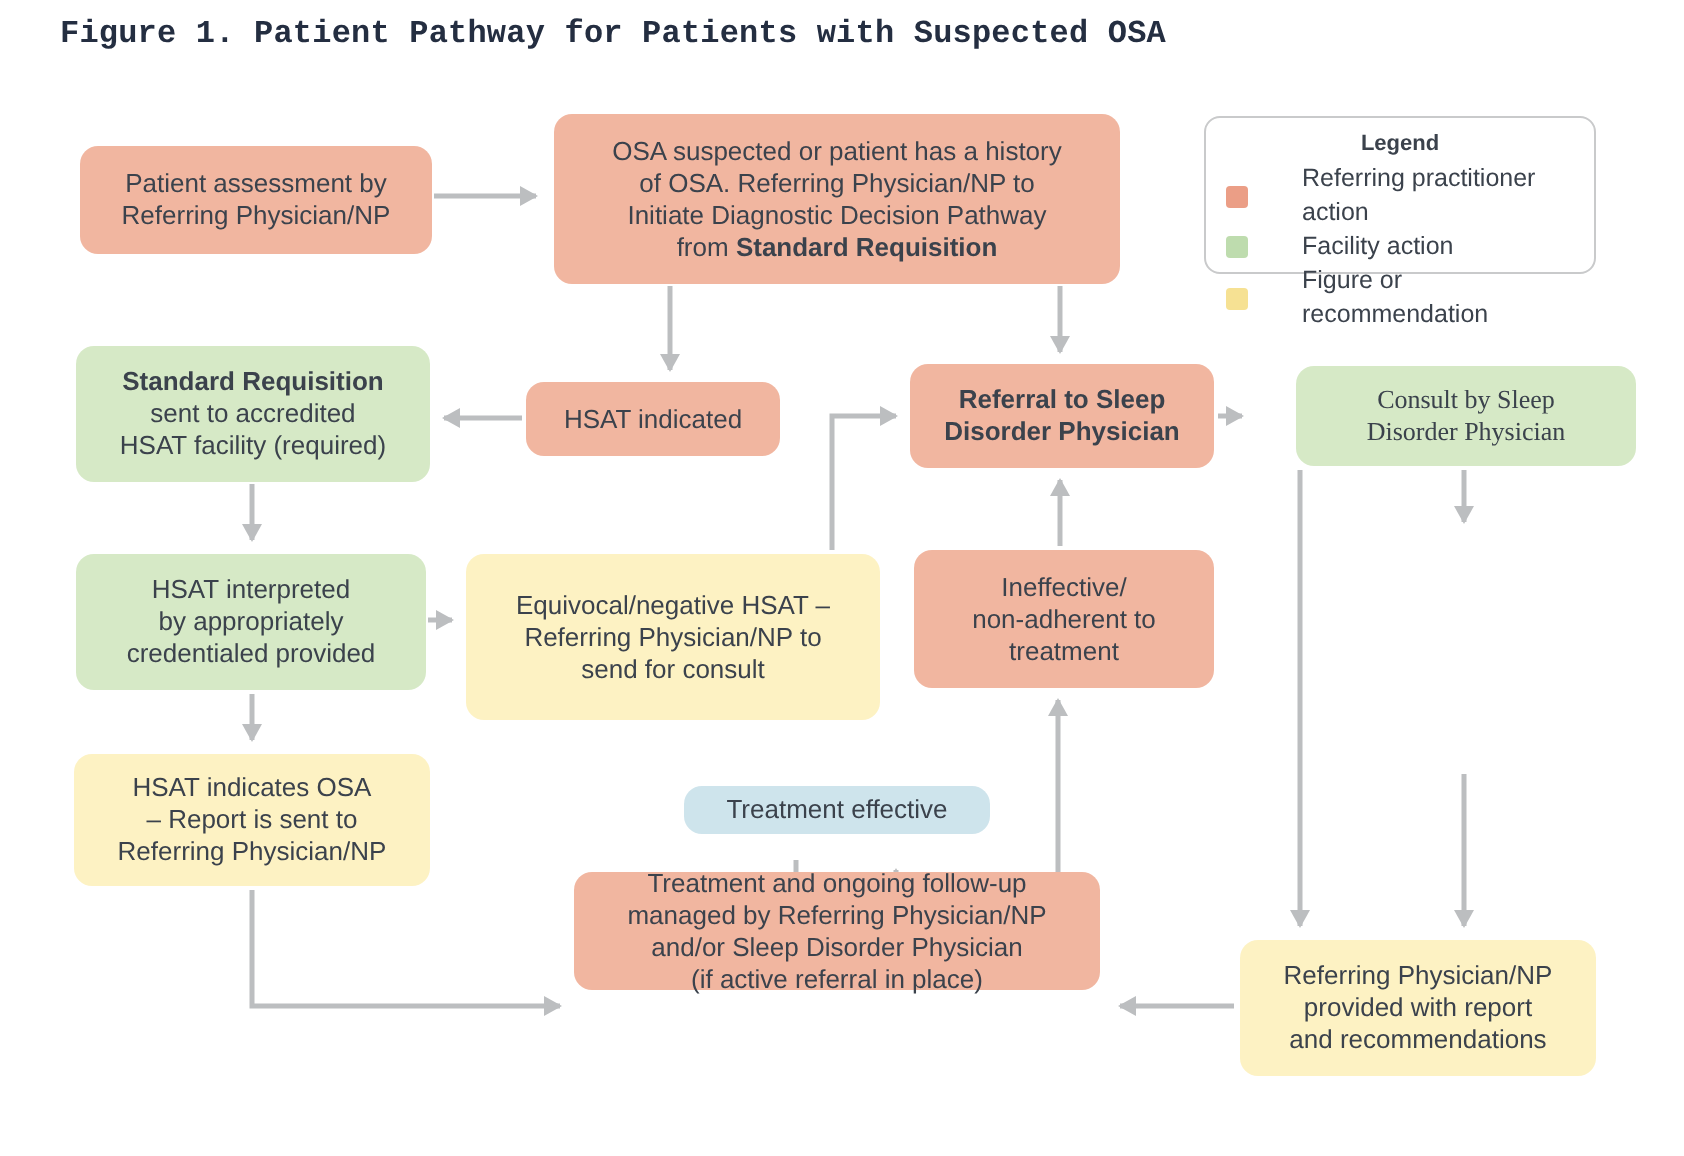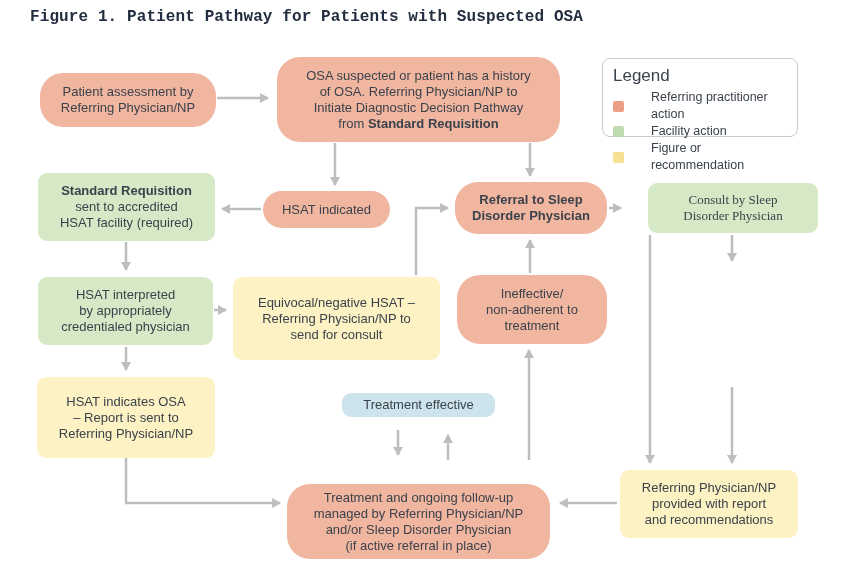--- a/index.html
+++ b/index.html
@@ -16,49 +16,49 @@
   .edges { position:absolute; left:0; top:0; }
   .edges line, .edges polyline { stroke:var(--c-arrow); stroke-width:2.5; fill:none; }
   .edges marker path { fill:var(--c-arrow); }
   .node {
     position:absolute; box-sizing:border-box; display:flex;
     align-items:center; justify-content:center; text-align:center;
     border-radius:9px; padding:2px 6px;
     font-size:13px; line-height:16px; color:var(--c-text);
     white-space:pre-line;
   }
-  .referring { background:var(--c-referring);border-radius:23px; }
+  .referring { background:var(--c-referring); }
   .facility  { background:var(--c-facility); }
   .report    { background:var(--c-report); }
   .effective { background:var(--c-effective); }
   .bold, .node b { font-weight:bold; }
 
   
   #n-pa   { left:40px;  top:73px;  width:176px; height:54px; }
   #n-osa  { left:277px; top:57px;  width:283px; height:85px; }
   #n-sr   { left:38px;  top:173px; width:177px; height:68px; }
   #n-hi   { left:263px; top:191px; width:127px; height:37px; }
   #n-rs   { left:455px; top:182px; width:152px; height:52px; font-weight:bold; }
   #n-cs   { left:648px; top:183px; width:170px; height:50px;font-family:Liberation Serif, serif; }
   #n-hint { left:38px;  top:277px; width:175px; height:68px; }
   #n-eq   { left:233px; top:277px; width:207px; height:83px; }
   #n-inef { left:457px; top:275px; width:150px; height:69px; }
   #n-poly { left:667px; top:268px; width:128px; height:118px; }
-  #n-hio  { left:37px;  top:377px; width:178px; height:81px; }
+  #n-hio  { left:37px;  top:377px; width:178px; height:66px; }
   #n-te   { left:342px; top:393px; width:153px; height:24px; }
-  #n-to   { left:287px; top:484px; width:263px; height:75px; }
+  #n-to   { left:287px; top:436px; width:263px; height:59px; }
   #n-rp   { left:620px; top:470px; width:178px; height:68px; }
 
   .legend {
     position:absolute; left:602px; top:58px; width:196px; height:79px;
     box-sizing:border-box; background:#fff;
     border:1.5px solid var(--c-legend-border); border-radius:8px;
     padding:7px 10px; color:var(--c-text);
   }
-  .legend-title { font-size:17px; font-weight:normal; margin-bottom:3px; }
+  .legend-title { font-size:11px; font-weight:bold; margin-bottom:3px;text-align:center; }
   .legend-item { display:flex; align-items:center; font-size:12.5px; line-height:17px;gap:20px; }
   .swatch { width:11px; height:11px; border-radius:2px; margin-right:7px; flex:0 0 auto; }
   .sw-referring { background:var(--c-swatch-referring); }
   .sw-facility  { background:var(--c-swatch-facility); }
   .sw-report    { background:var(--c-swatch-report); }
 </style>
 </head>
 <body>
 
 <div class="page">
@@ -119,21 +119,21 @@
   </div>
 
   <div id="n-cs" class="node facility">
     <span>Consult by Sleep
 Disorder Physician</span>
   </div>
 
   <div id="n-hint" class="node facility">
     <span>HSAT interpreted
 by appropriately
-credentialed physician</span>
+credentialed provided</span>
   </div>
 
   <div id="n-eq" class="node report">
     <span>Equivocal/negative HSAT –
 Referring Physician/NP to
 send for consult</span>
   </div>
 
   <div id="n-inef" class="node referring">
     <span>Ineffective/

